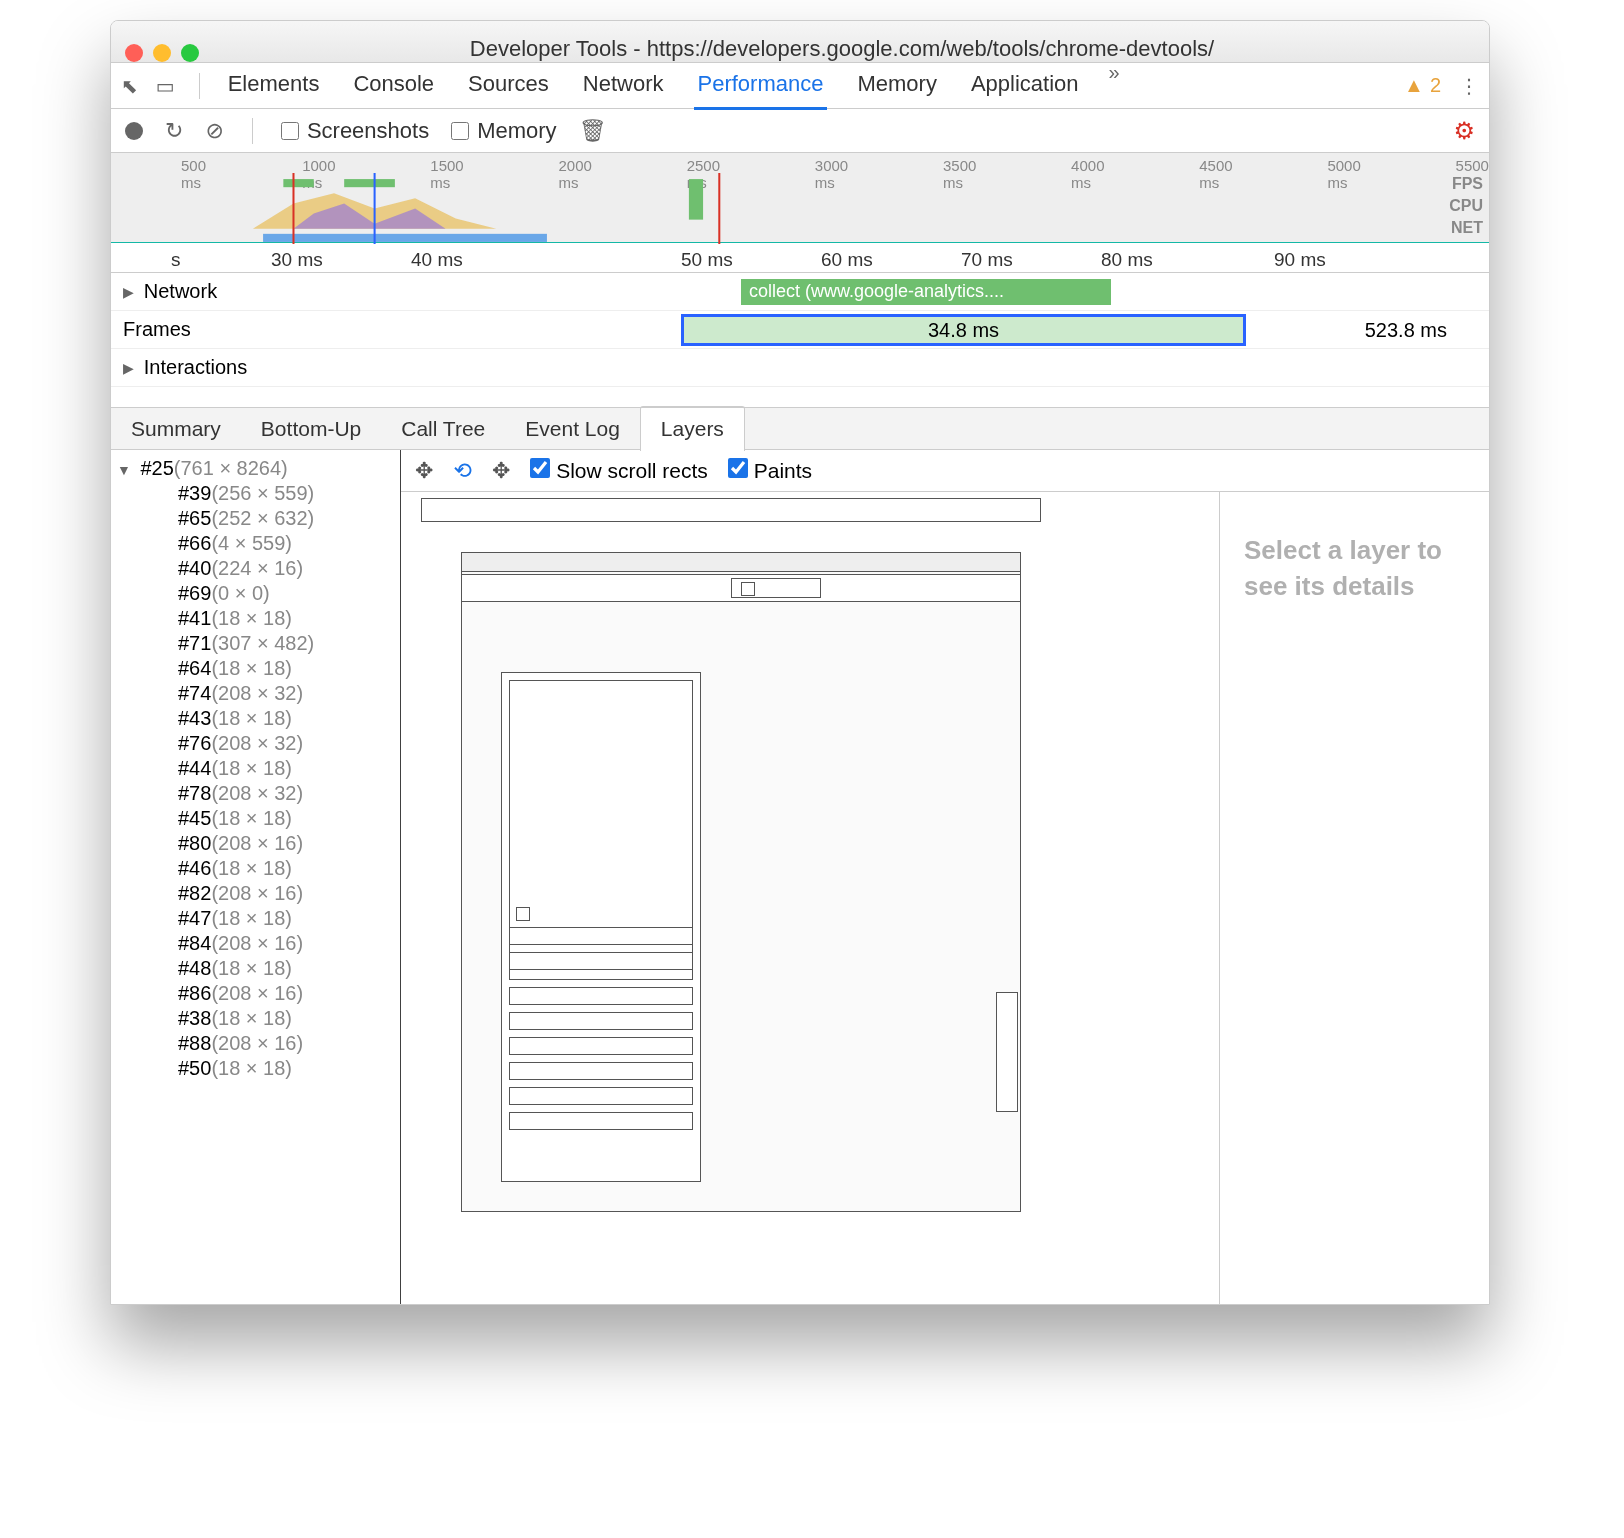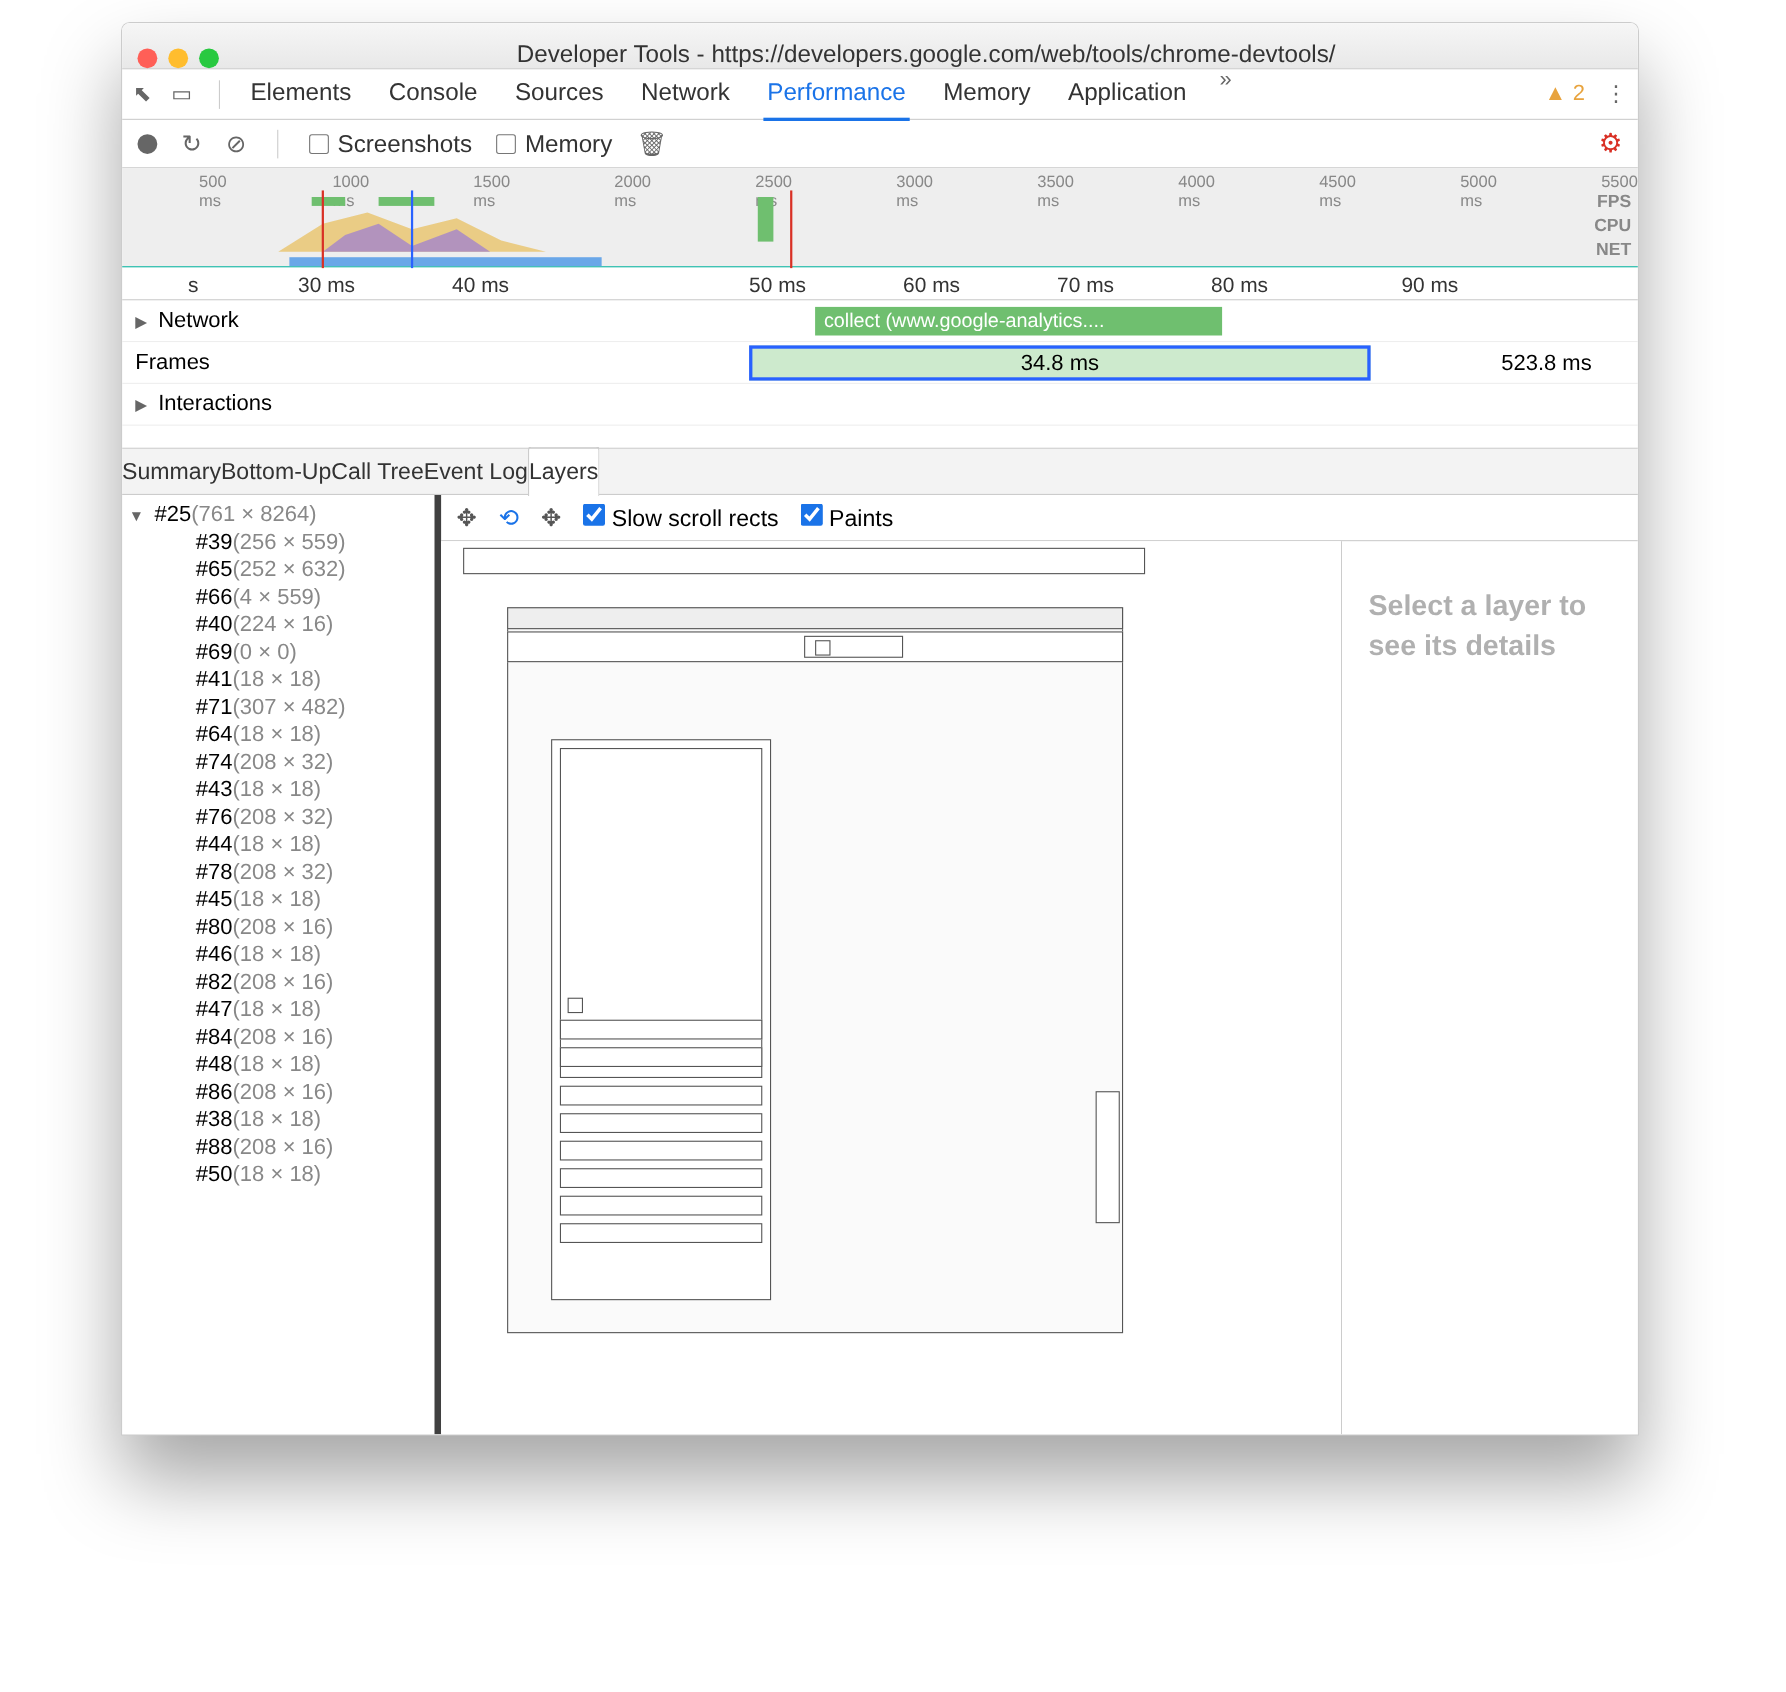--- a/index.html
+++ b/index.html
@@ -30,24 +30,24 @@
 .flames { position:relative; border-bottom:1px solid #ccc; }
 .flames-ruler { height:30px; border-bottom:1px solid #ccc; display:flex; font-size:19px; color:#333; position:relative;}
 .flames-ruler span { position:absolute; top:6px; }
 .track { height:38px; border-bottom:1px solid #eee; display:flex; align-items:center; font-size:20px; position:relative;}
 .track .label { width:120px; padding-left:12px; display:flex; align-items:center; gap:6px;}
 .track .content { flex:1; position:relative; height:100%; }
 .network-bar { position:absolute; left:510px; width:370px; top:6px; height:26px; background:#6fbf6f; color:#fff; font-size:18px; padding:2px 8px; overflow:hidden; white-space:nowrap;}
 .frames-bar { position:absolute; left:450px; width:565px; top:3px; height:32px; background:#cdeacd; border:3px solid #2962ff; text-align:center; font-size:20px; line-height:26px;}
 .frames-time { position:absolute; right:42px; top:8px; font-size:20px;}
 .subtabs { height:42px; background:#f3f3f3; border-bottom:1px solid #ccc; display:flex; align-items:center; font-size:21px; color:#333;}
-.subtabs .subtab { padding:10px 0; cursor:pointer;}
+.subtabs .subtab { padding:10px 20px; cursor:pointer;}
 .subtabs .subtab.active { background:#fff; border:1px solid #ccc; border-bottom:none; border-radius:3px 3px 0 0;}
 .panel { flex:1; display:flex; overflow:hidden;}
-.layer-tree { width:290px; border-right:6px solid #404040; overflow-y:auto; font-size:20px; padding:6px 0;}
+.layer-tree { width:290px; border-right:1px solid #404040; overflow-y:auto; font-size:20px; padding:6px 0;}
 .layer-tree .node { padding:1px 0 1px 18px; white-space:nowrap;}
 .layer-tree .node.root { padding-left:6px;}
 .layer-tree .node.child { padding-left:40px;margin-left:27px;}
 .layer-tree .dim { color:#888;}
 .viewer { flex:1; display:flex; flex-direction:column;}
 .viewer-toolbar { height:42px; border-bottom:1px solid #ccc; display:flex; align-items:center; gap:20px; padding:0 14px; font-size:21px;}
 .viewer-toolbar .vicon { color:#555; font-size:22px;}
 .viewer-toolbar .vicon.blue { color:#1a73e8;}
 .viewer-toolbar input[type=checkbox]{width:20px;height:20px;accent-color:#1a73e8;}
 .viewer-body { flex:1; display:flex;}

